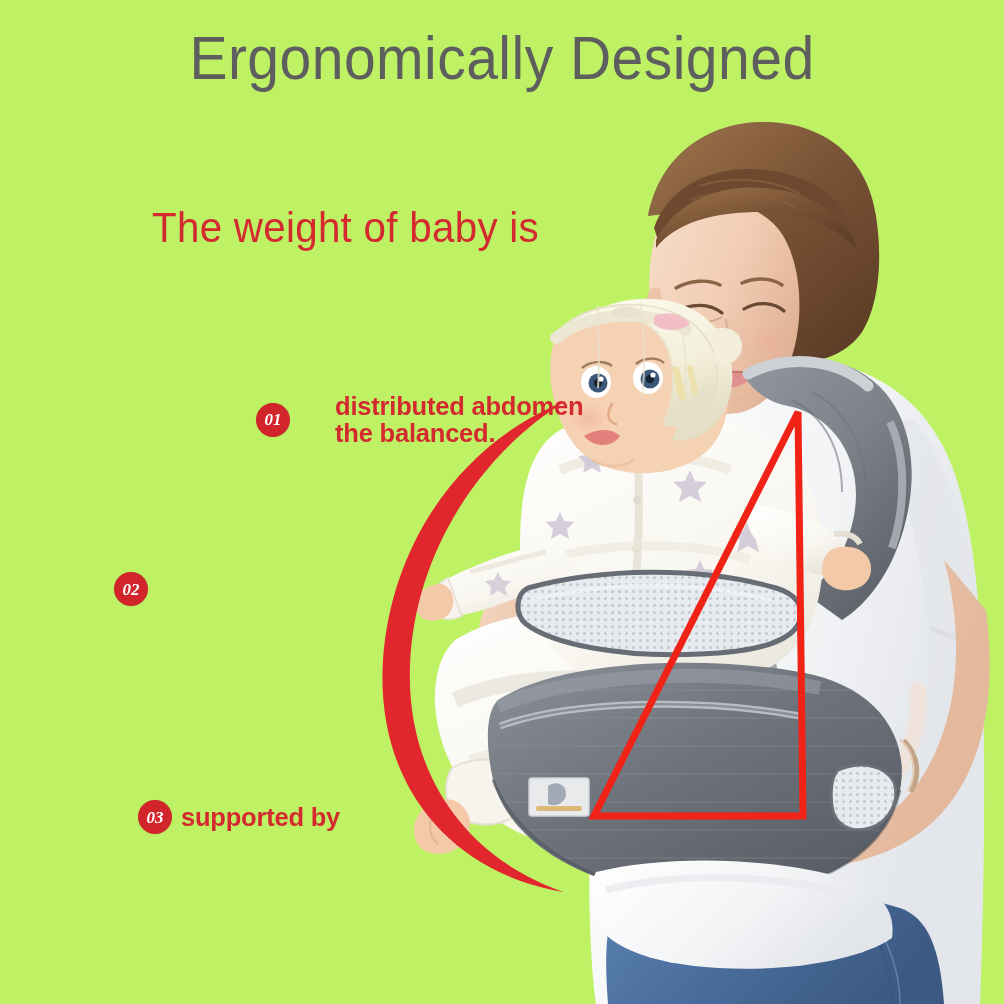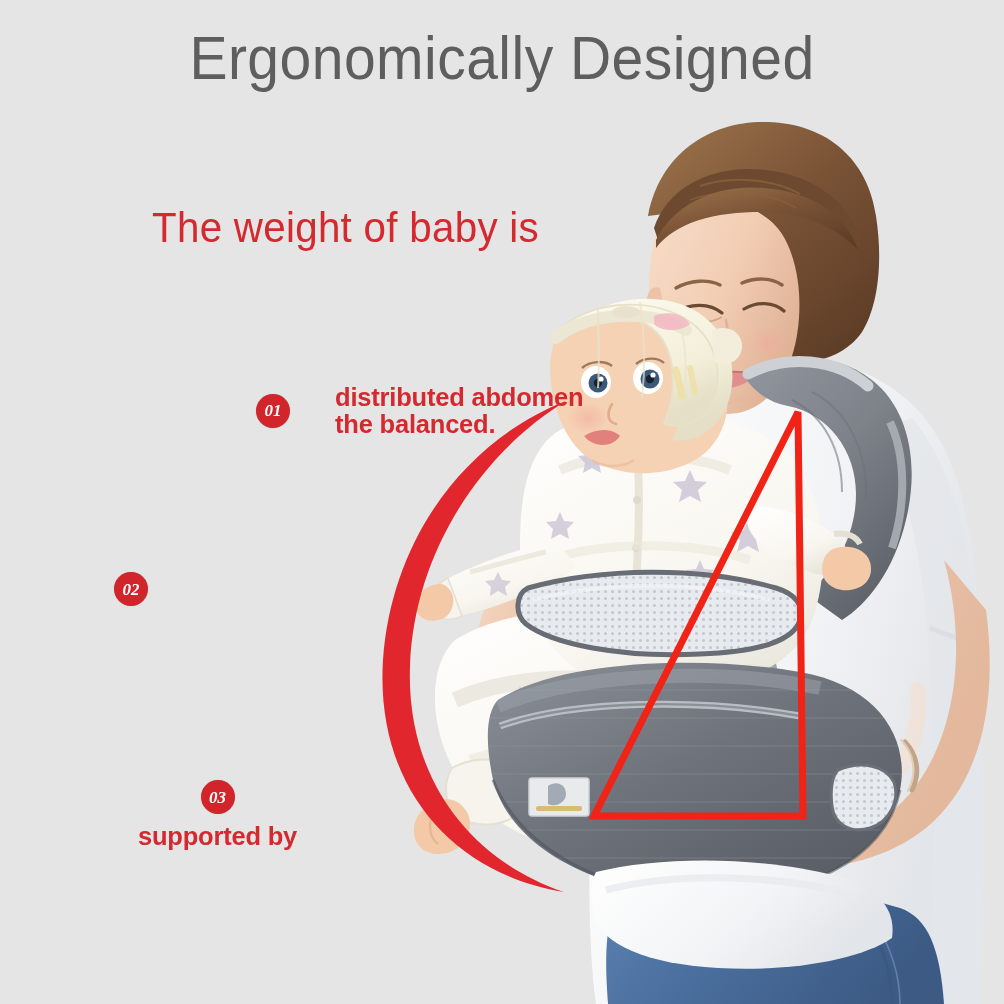--- a/index.html
+++ b/index.html
@@ -4,21 +4,21 @@
 <style>
   html, body {
     margin: 0;
     padding: 0;
     background: #ffffff;
   }
   #page {
     position: relative;
     width: 1004px;
     height: 1004px;
-    background: #e5e5e5;
+    background: #bef264;
     overflow: hidden;
     font-family: "Liberation Sans", sans-serif;
   }
 
   
   #headline {
     position: absolute;
     left: 0;
     top: 22px;
     width: 1004px;
@@ -76,23 +76,23 @@
   .callout-text {
     color: #d3292f;
     font-family: "Liberation Sans", sans-serif;
     font-size: 25.5px;
     font-weight: 600;
     line-height: 1.04;
     letter-spacing: -0.2px;
   }
   .callout-text .l2 { display: block; }
 
-  #callout-01 { left: 256px; top: 384px; gap: 45px; }
+  #callout-01 { left: 256px; top: 393px; gap: 45px; }
   #callout-02 { left: 114px; top: 572px; justify-content: flex-end; }
-  #callout-03 { left: 138px; top: 780px; flex-direction: column; }
+  #callout-03 { left: 138px; top: 800px; }
 
   
   #photo {
     position: absolute;
     left: 0;
     top: 0;
     width: 1004px;
     height: 1004px;
     pointer-events: none;
   }

